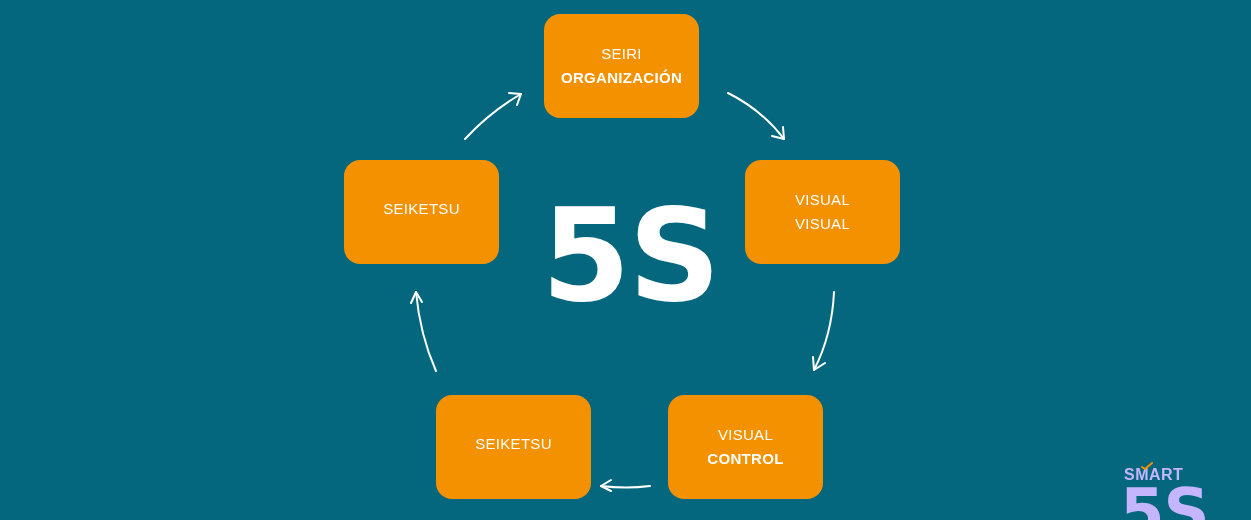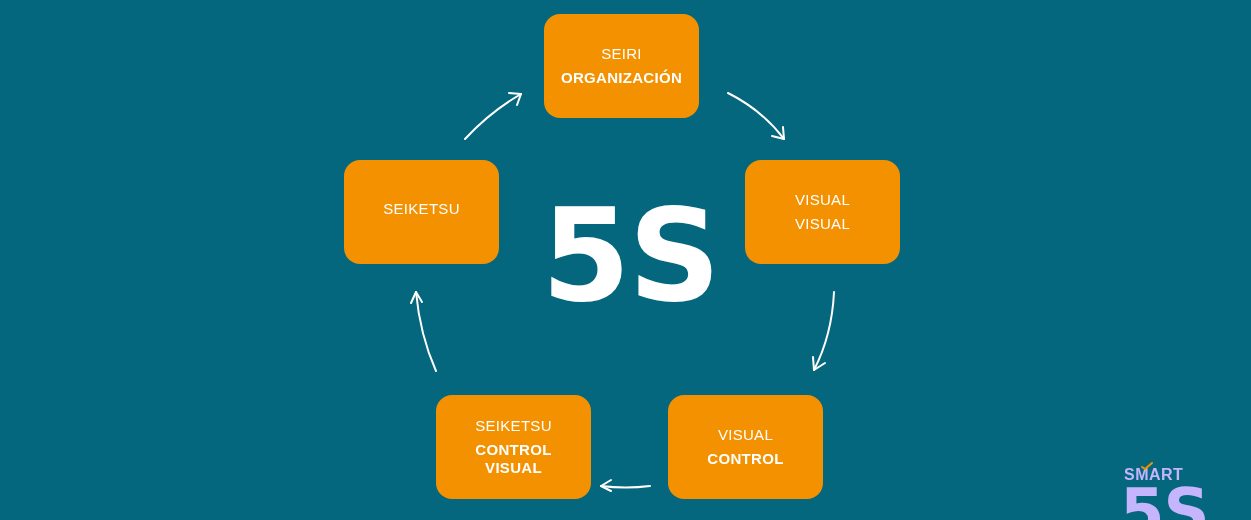--- a/index.html
+++ b/index.html
@@ -151,21 +151,20 @@
     <div class="es light">VISUAL</div>
   </div>
 
   <div class="box" id="box-seiso">
     <div class="jp">VISUAL</div>
     <div class="es">CONTROL</div>
   </div>
 
   <div class="box" id="box-seiketsu">
     <div class="jp">SEIKETSU</div>
-    <div class="es" style="width:90px">CONTROL VISUAL</div>
   </div>
 
   <div class="box" id="box-shitsuke">
     <div class="jp">SEIKETSU</div>
   </div>
 
   <div class="center-title">5S</div>
 
   <div class="logo">
     <div class="smart">

